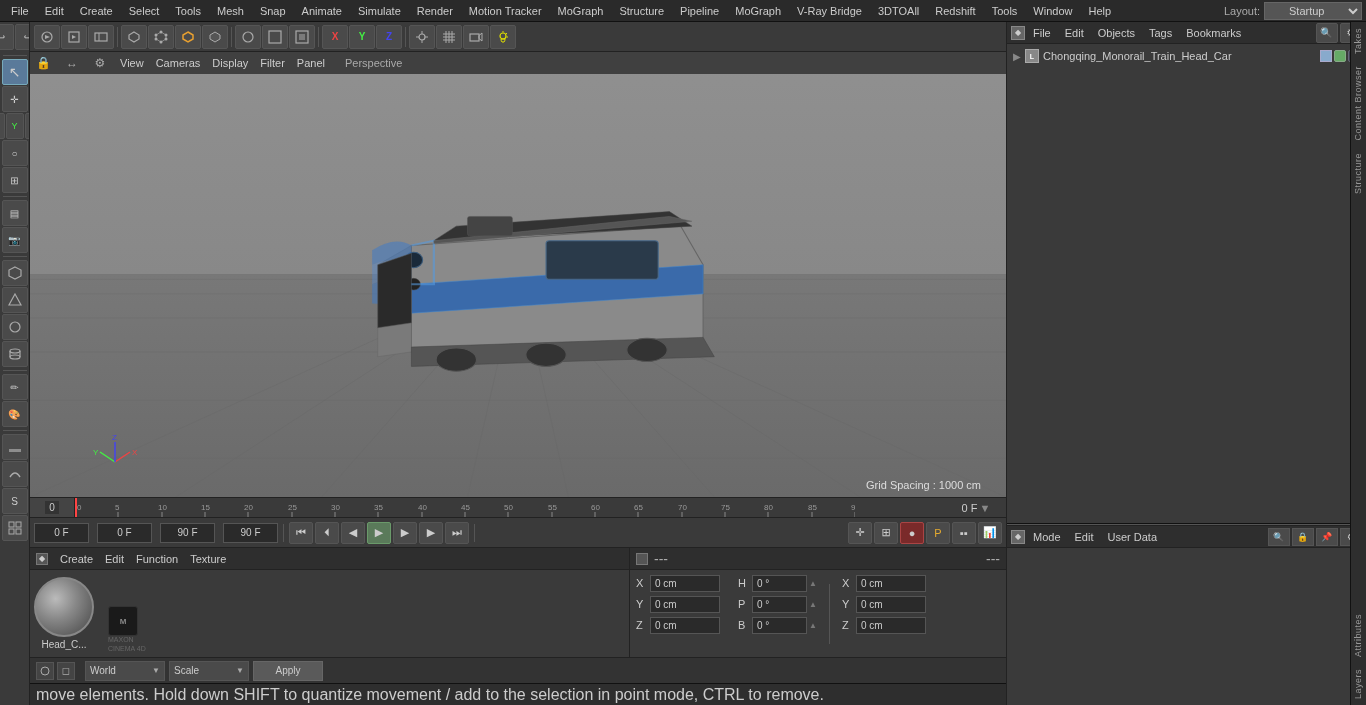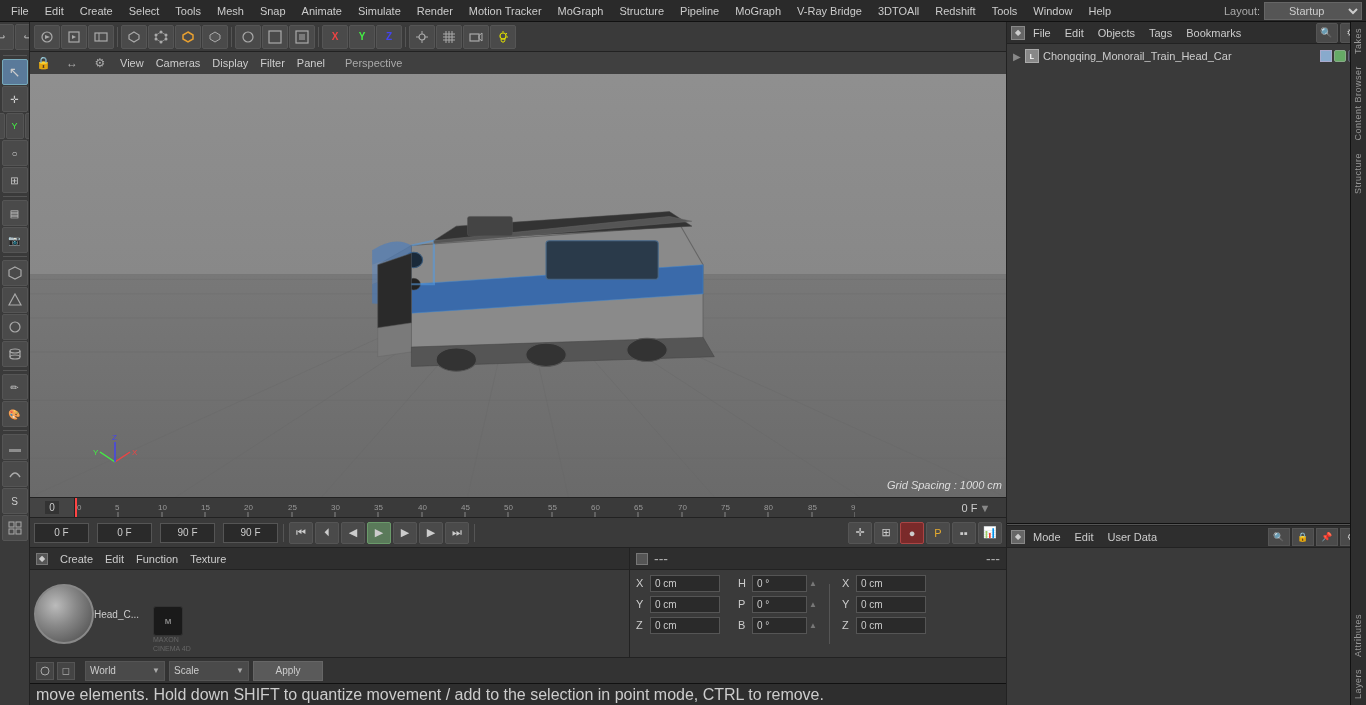--- a/index.html
+++ b/index.html
@@ -30,21 +30,21 @@
     .vp-separator { width: 1px; height: 20px; background: #555; margin: 0 2px; }
 
     
     #viewport { flex: 1; position: relative; background: #5a5a5a; overflow: hidden; }
     #viewport-header { position: absolute; top: 0; left: 0; right: 0; height: 22px; background: rgba(50,50,50,0.85); display: flex; align-items: center; padding: 0 6px; gap: 12px; z-index: 10; }
     .vp-menu { color: #ccc; font-size: 11px; cursor: pointer; }
     .vp-perspective { color: #aaa; font-size: 11px; margin-left: 8px; }
     .vp-icon { width: 16px; height: 16px; color: #aaa; cursor: pointer; font-size: 12px; display: flex; align-items: center; justify-content: center; }
 
     
-    #grid-spacing { position: absolute; bottom: 6px; right: 4px; color: #ddd; font-size: 11px; font-style: italic; }
+    #grid-spacing { position: absolute; bottom: 6px; right: 25px; color: #ddd; font-size: 11px; }
 
     
     #axis-indicator { position: absolute; bottom: 20px; left: 60px; width: 50px; height: 50px; }
 
     
     #timeline { height: 20px; background: #3a3a3a; border-top: 1px solid #222; display: flex; align-items: center; position: relative; overflow: hidden; }
     #timeline-marker { position: absolute; left: 45px; top: 0; width: 2px; height: 100%; background: #ff4444; z-index: 5; }
     #timeline-ruler { flex: 1; height: 100%; position: relative; overflow: hidden; }
     #timeline-end { width: 60px; display: flex; align-items: center; justify-content: center; font-size: 11px; color: #ccc; background: #3a3a3a; padding: 0 4px; }
 
@@ -57,21 +57,21 @@
     .rec-btn { background: #7a2a2a; border-color: #a44; }
 
     
     #bottom-panel { height: 110px; background: #3a3a3a; border-top: 1px solid #222; display: flex; }
     #mat-panel { width: 600px; border-right: 1px solid #222; display: flex; flex-direction: column; }
     #mat-header { height: 22px; background: #2e2e2e; border-bottom: 1px solid #222; display: flex; align-items: center; padding: 0 6px; gap: 12px; }
     .mat-menu { font-size: 11px; color: #ccc; cursor: pointer; }
     #mat-content { flex: 1; display: flex; align-items: center; padding: 4px; gap: 6px; }
     .mat-thumb { width: 60px; height: 60px; border-radius: 50%; background: radial-gradient(circle at 35% 35%, #aaa, #555); border: 2px solid #888; cursor: pointer; position: relative; overflow: hidden; }
     .mat-label { font-size: 10px; color: #ccc; text-align: center; margin-top: 2px; }
-    #mat-thumb-container { display: flex; flex-direction: row; align-items: center; }
+    #mat-thumb-container { display: flex; flex-direction: column; align-items: center; }
 
     
     #coord-panel { flex: 1; display: flex; flex-direction: column; }
     #coord-header { height: 22px; background: #2e2e2e; border-bottom: 1px solid #222; display: flex; align-items: center; padding: 0 6px; gap: 6px; }
     .coord-dots { font-size: 14px; color: #aaa; }
     #coord-content { flex: 1; display: flex; padding: 4px 6px; gap: 8px; }
     .coord-col { display: flex; flex-direction: column; gap: 3px; }
     .coord-row { display: flex; align-items: center; gap: 2px; height: 18px; }
     .coord-label { width: 12px; font-size: 11px; color: #ccc; }
     .coord-field { width: 70px; height: 17px; background: #2a2a2a; border: 1px solid #555; color: #ccc; font-size: 10px; padding: 0 4px; display: flex; align-items: center; }

